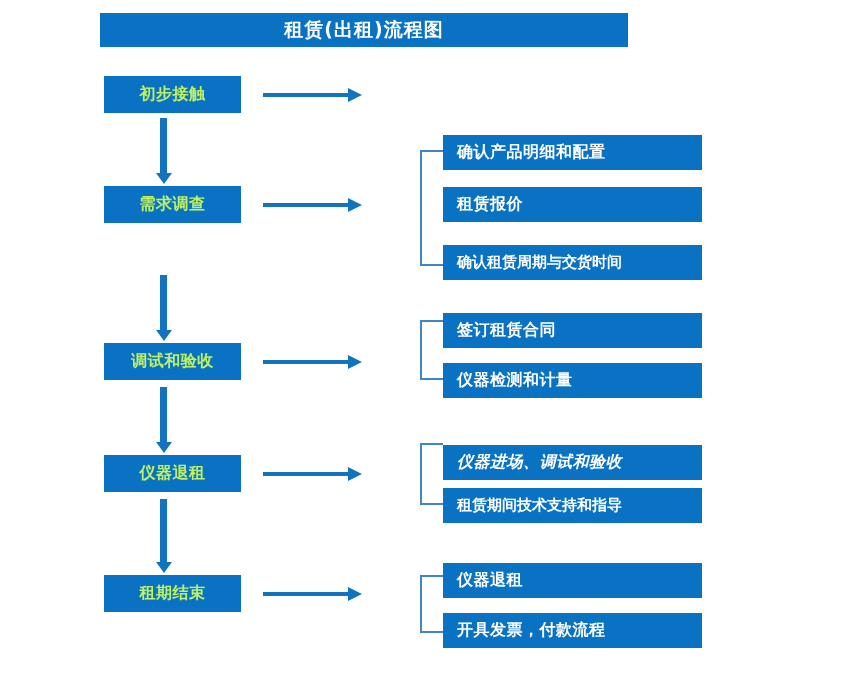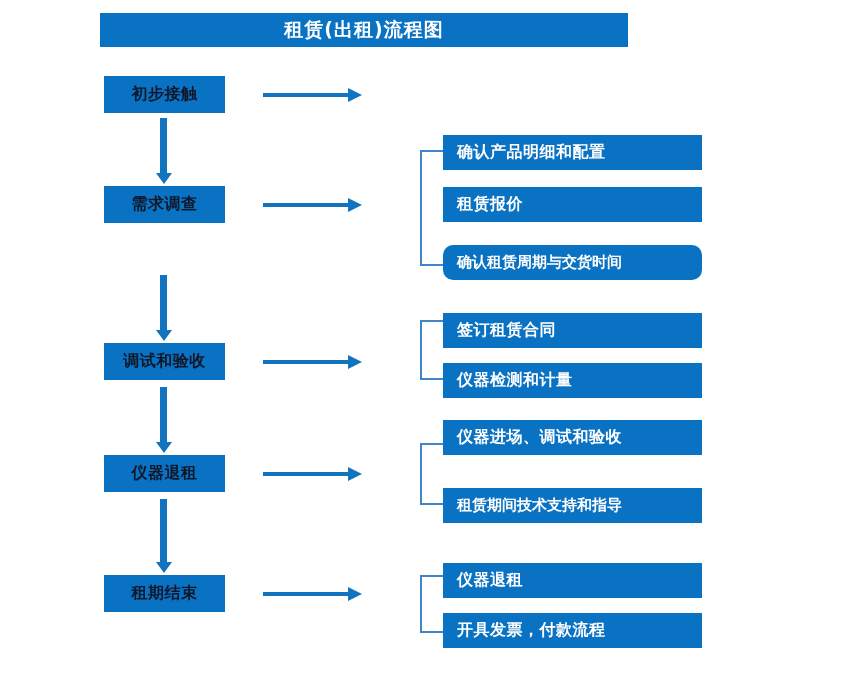--- a/index.html
+++ b/index.html
@@ -19,23 +19,23 @@
     background:#0A72C3;
     color:#ffffff;
     display:flex;align-items:center;justify-content:center;
     font-size:19px;font-weight:bold;letter-spacing:1px;
     box-sizing:border-box;
   }
 
   
   .stage-box{
     position:absolute;
-    left:104px;width:121px;height:37px;
+    left:104px;width:137px;height:37px;
     background:#0A72C3;
-    color:#0f172a;
+    color:#bef264;
     display:flex;align-items:center;justify-content:center;
     font-size:16px;font-weight:bold;letter-spacing:.5px;
     box-sizing:border-box;
   }
 
   
   .detail-box{
     position:absolute;
     left:443px;width:259px;height:35px;
     background:#0A72C3;
@@ -160,27 +160,27 @@
 
   <div class="bracket" style="top:443px;height:62px;"></div>
 
   <div class="bracket" style="top:575px;height:58px;"></div>
 
 
   <div class="detail-box" style="top:135px;">确认产品明细和配置</div>
 
   <div class="detail-box" style="top:187px;">租赁报价</div>
 
-  <div class="detail-box tight" style="top:245px;border-radius:10px;">确认租赁周期与交货时间</div>
+  <div class="detail-box tight" style="top:245px;">确认租赁周期与交货时间</div>
 
   <div class="detail-box" style="top:313px;">签订租赁合同</div>
 
   <div class="detail-box" style="top:363px;">仪器检测和计量</div>
 
-  <div class="detail-box" style="top:420px;">仪器进场、调试和验收</div>
+  <div class="detail-box" style="top:445px;font-style:italic;">仪器进场、调试和验收</div>
 
   <div class="detail-box tight" style="top:488px;">租赁期间技术支持和指导</div>
 
   <div class="detail-box" style="top:563px;">仪器退租</div>
 
   <div class="detail-box" style="top:613px;">开具发票，付款流程</div>
 
 </div>
 
 </body></html>

